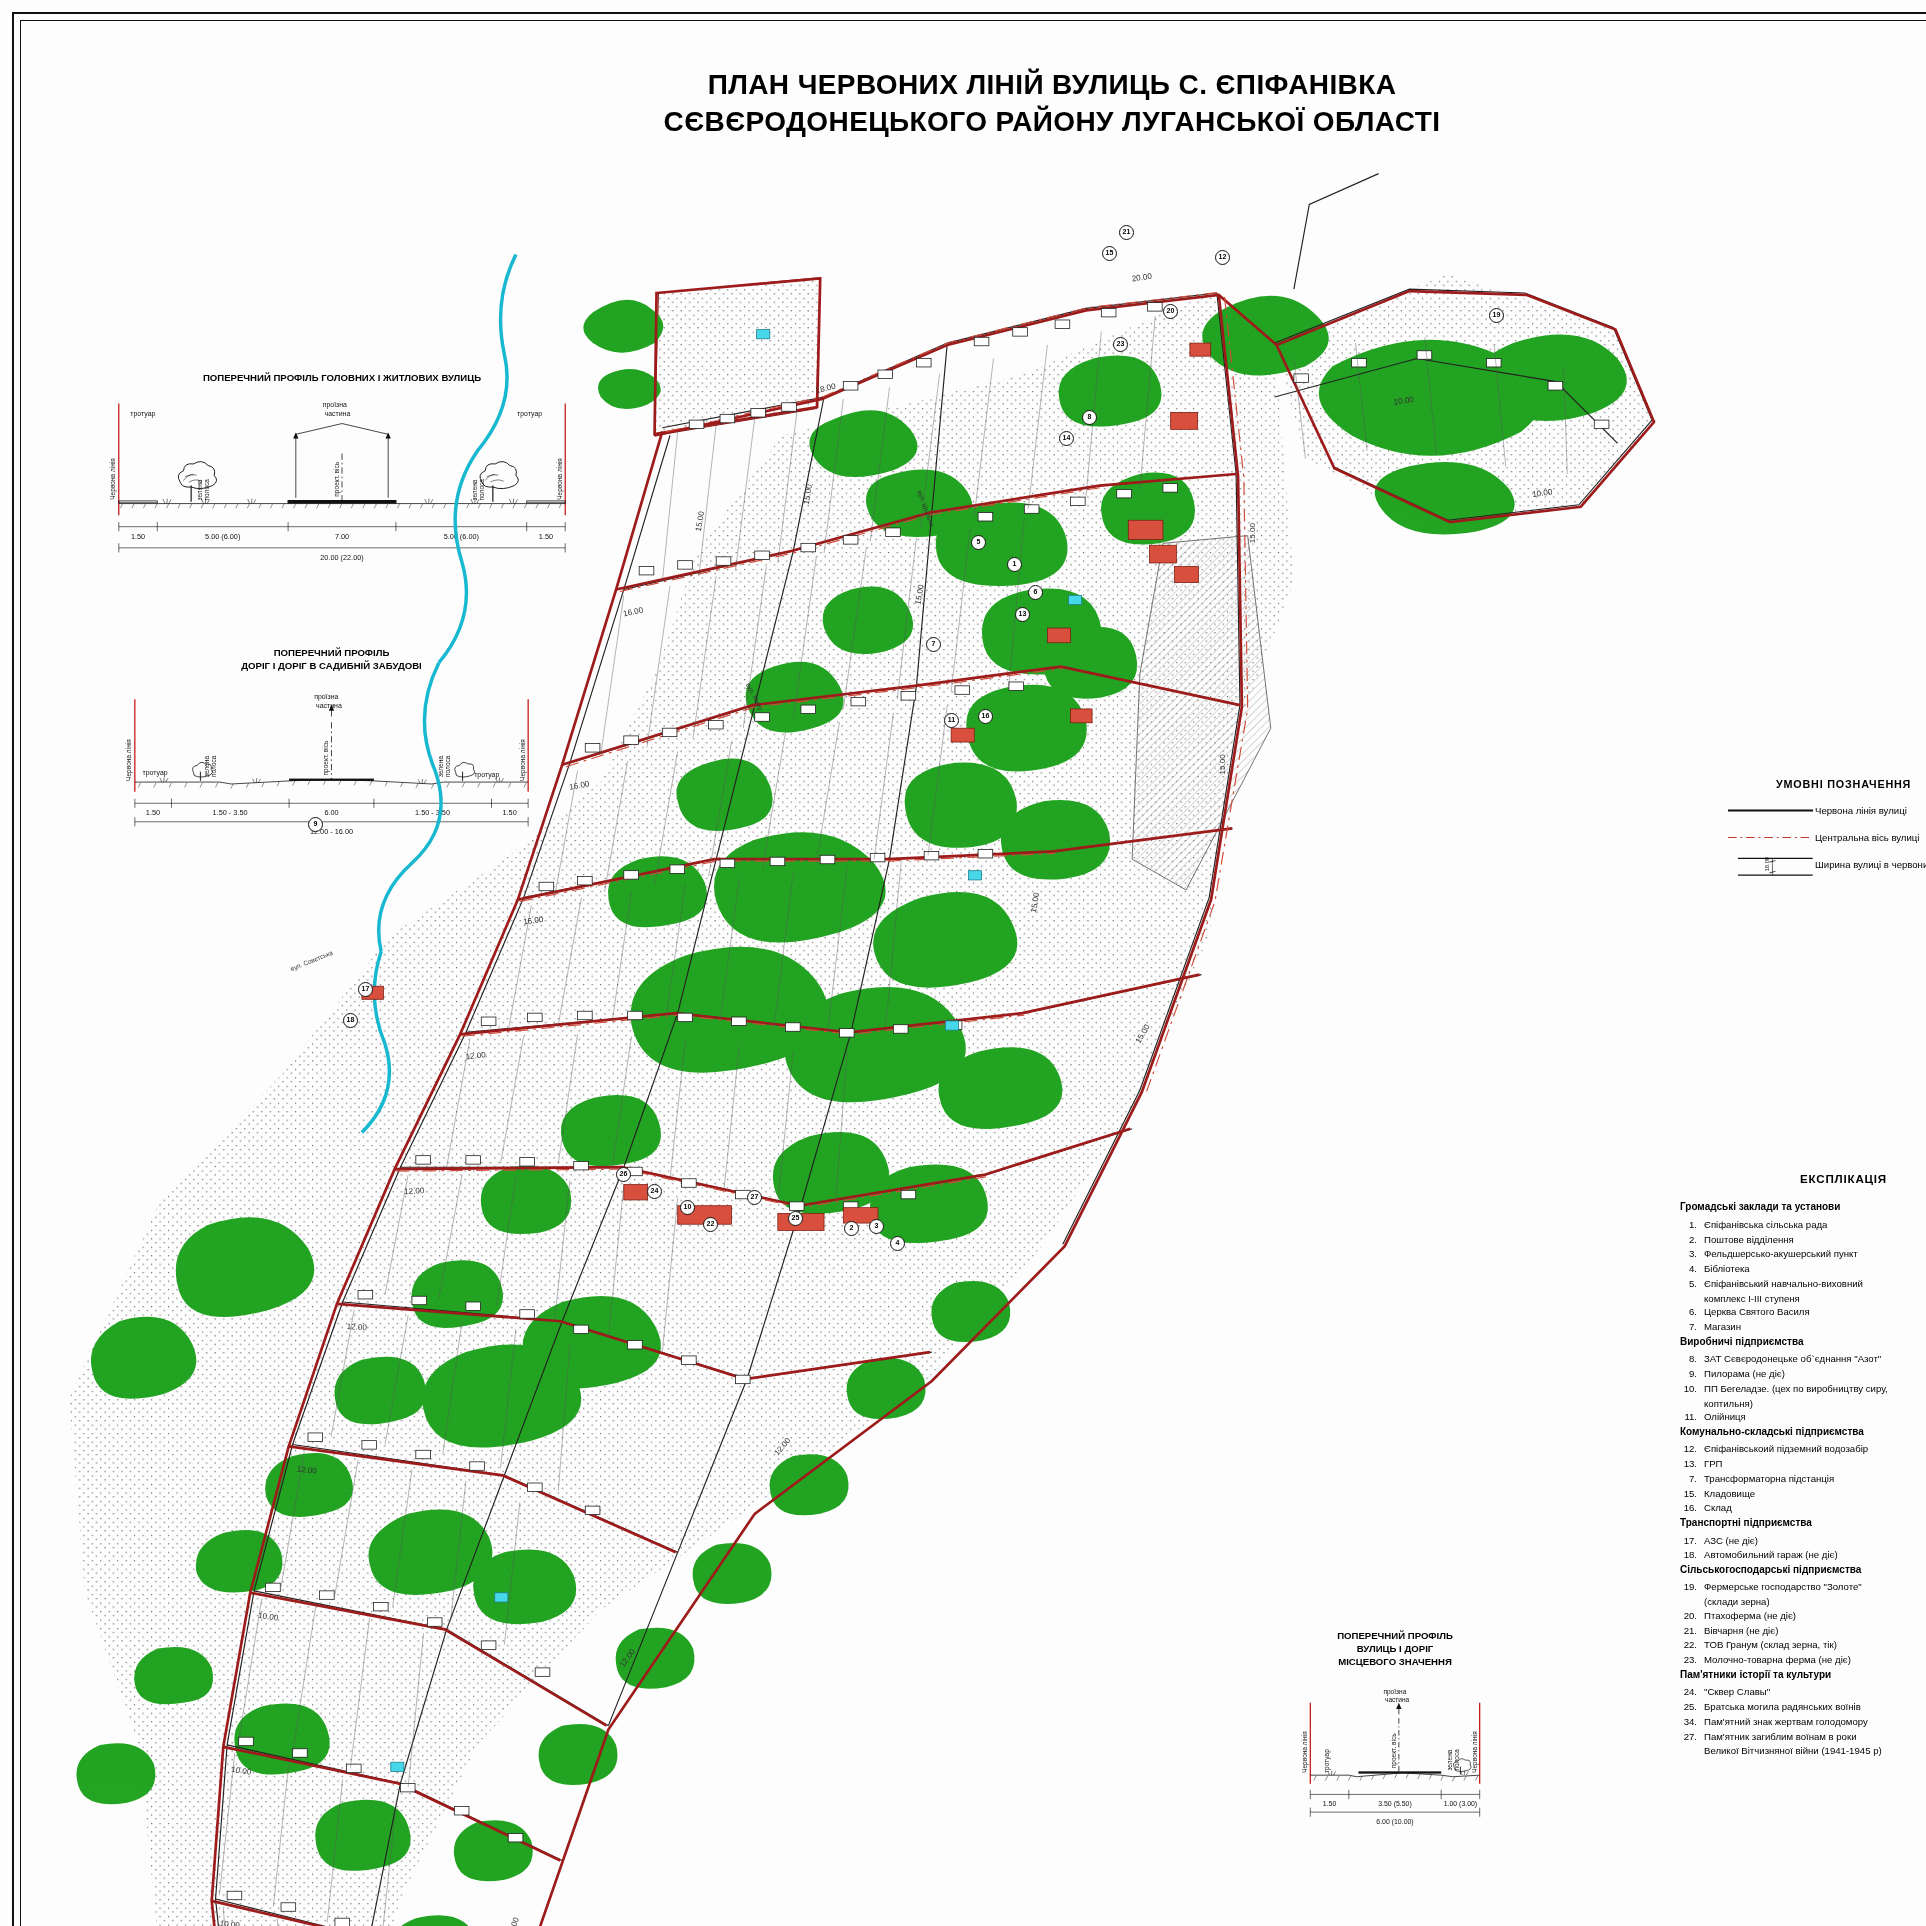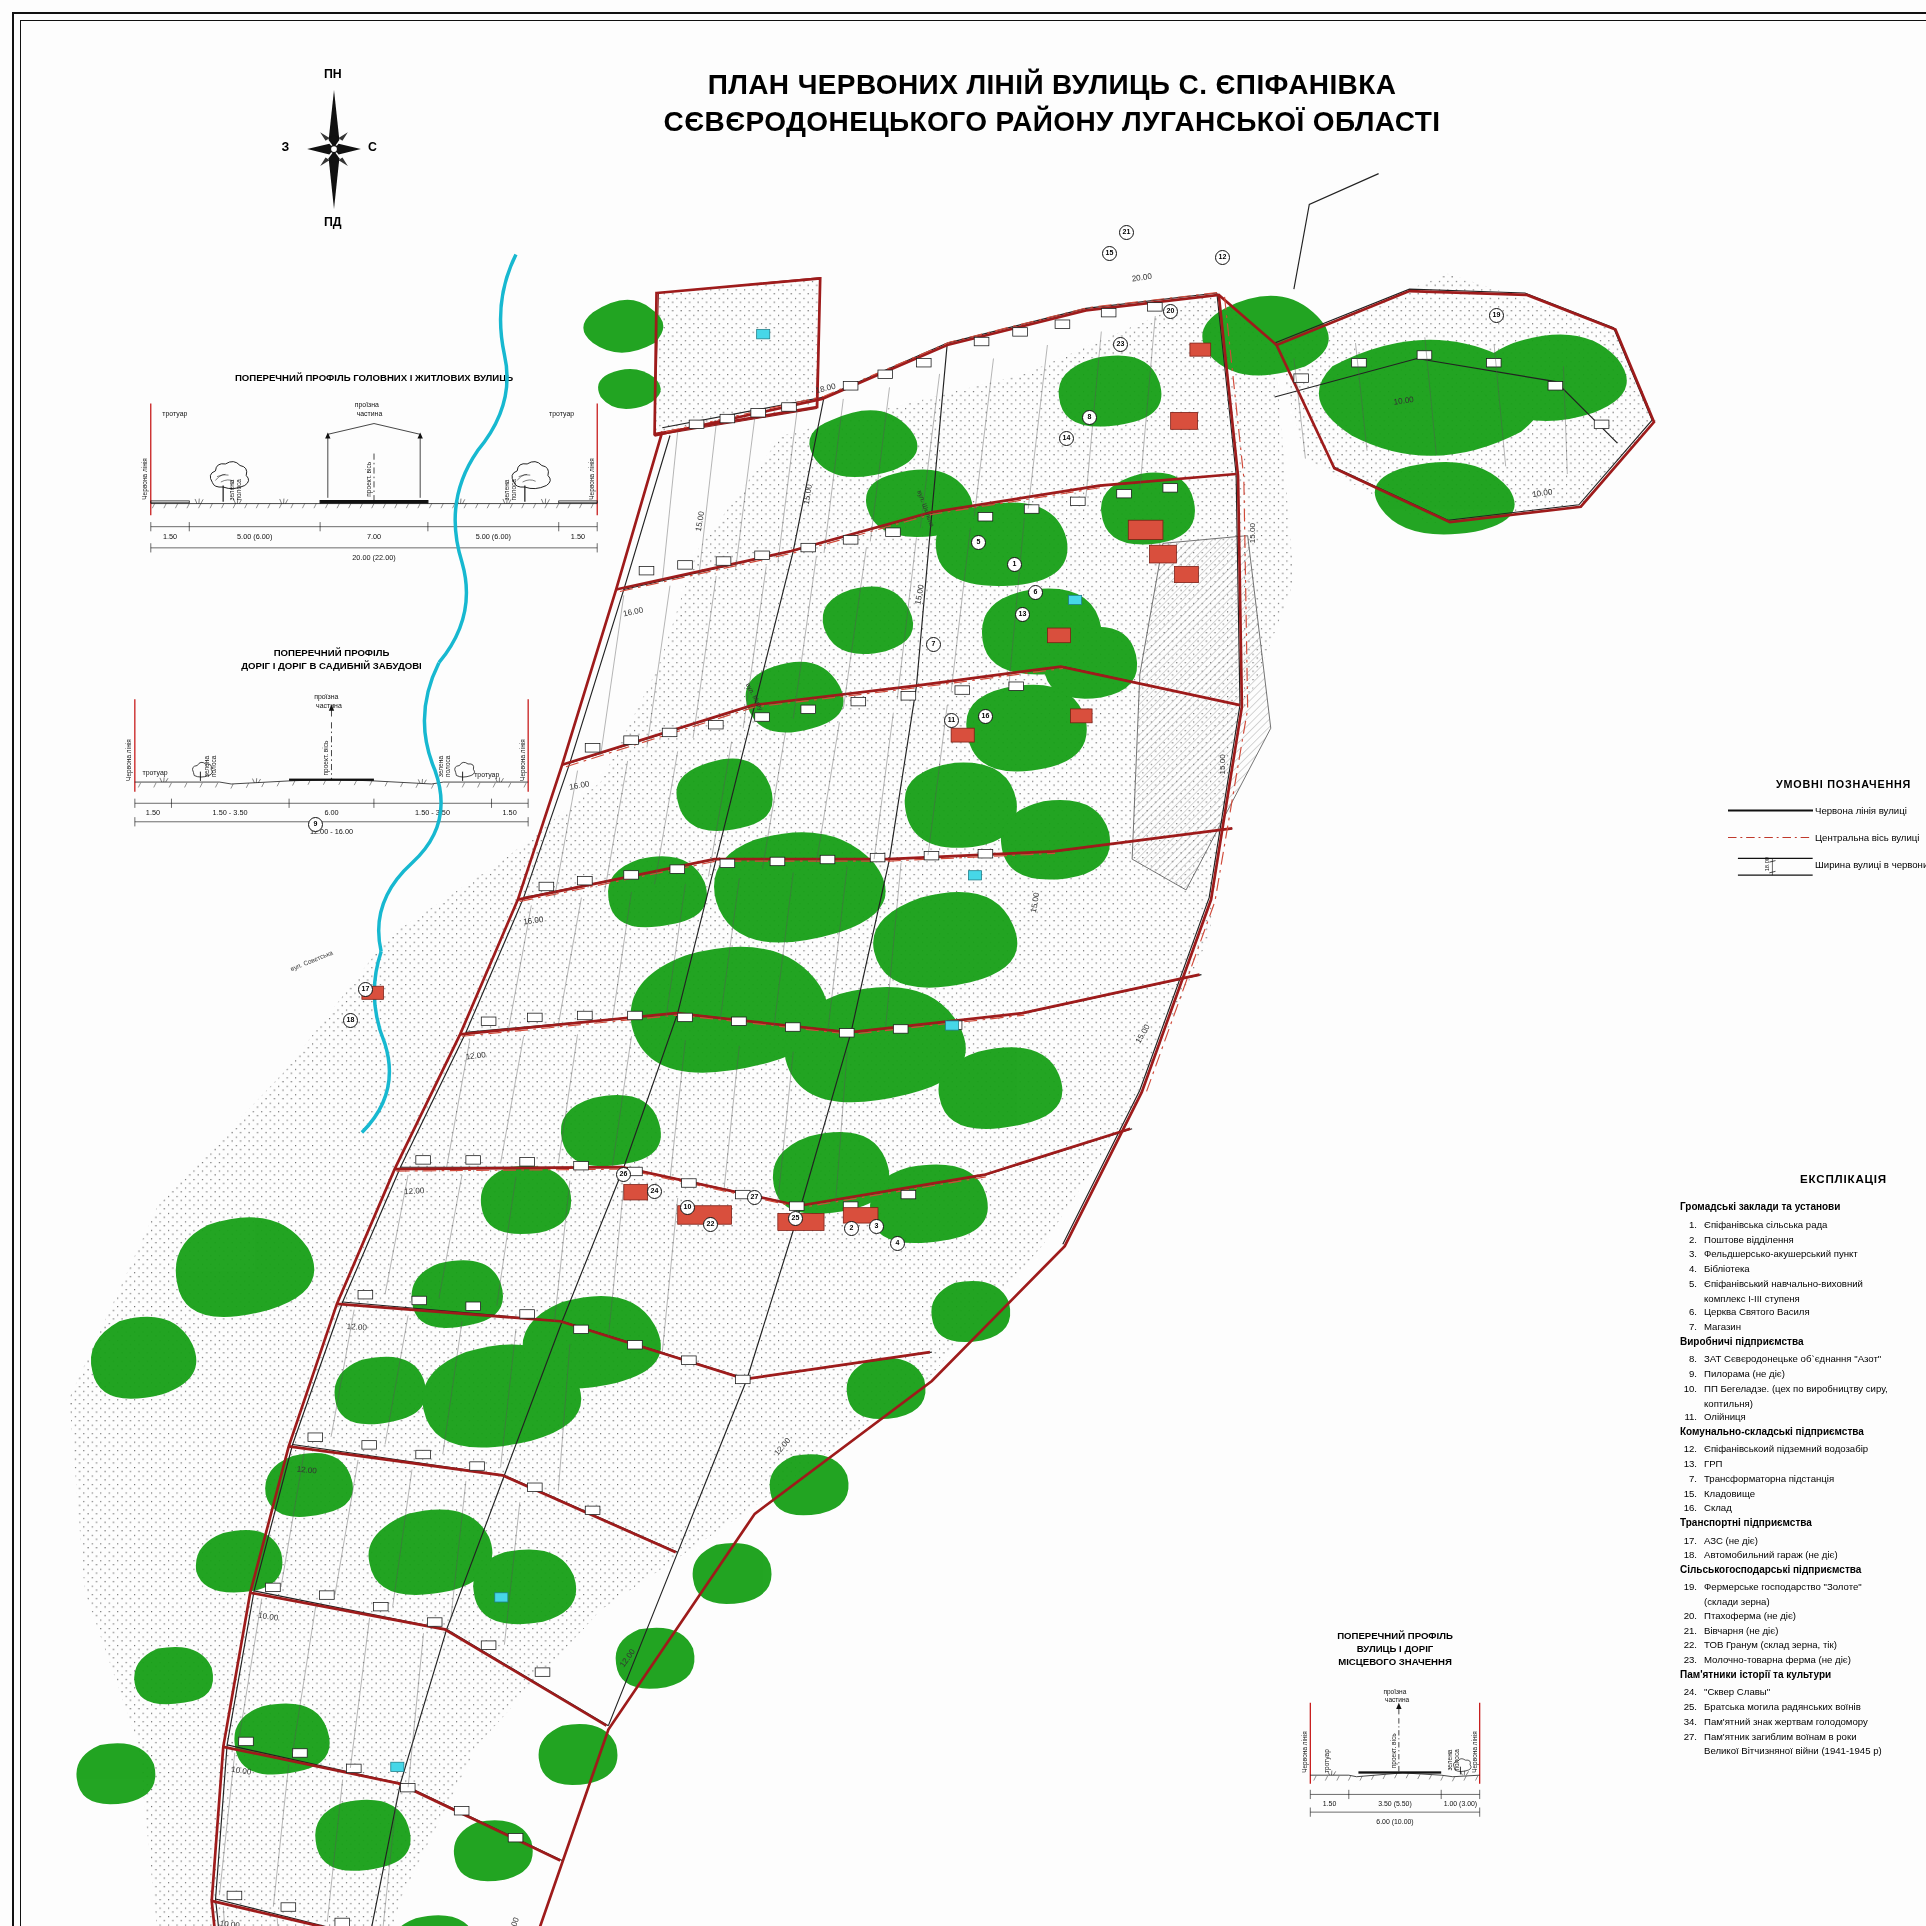--- a/index.html
+++ b/index.html
@@ -88,21 +88,21 @@
   }
   .section .sec-title {
     text-align: center;
     font-size: 9.6px;
     font-weight: bold;
     line-height: 1.35;
     margin-bottom: 3.1px;
   }
   .sec-svg { display: block; }
 
-  #section-main { left: 120px; top: 372px; width: 508px; }
+  #section-main { left: 88px; top: 372px; width: 508px; }
   #section-usadyb { left: 104px; top: 647px; width: 455px; }
   #section-local { left: 1287px; top: 1630px; width: 216px; }
 
   
   .legend {
     position: absolute;
     left: 1726px;
     top: 778px;
     width: 339px;
   }
@@ -204,37 +204,20 @@
 
 <div class="sheet">
   <div class="border-outer"></div>
   <div class="border-inner"></div>
 
   <div class="title-block">
     <div class="title-line">ПЛАН ЧЕРВОНИХ ЛІНІЙ ВУЛИЦЬ С. ЄПІФАНІВКА</div>
     <div class="title-line">СЄВЄРОДОНЕЦЬКОГО РАЙОНУ ЛУГАНСЬКОЇ ОБЛАСТІ</div>
   </div>
 
-  <div class="compass">
-    <div class="lbl lbl-n">ПН</div>
-    <div class="lbl lbl-s">ПД</div>
-    <div class="lbl lbl-w">З</div>
-    <div class="lbl lbl-e">С</div>
-    <svg class="rose" viewBox="0 0 140 310">
-      <polygon points="70,0 84,130 70,150 56,130" fill="#111"></polygon>
-      <polygon points="70,310 84,178 70,158 56,178" fill="#111"></polygon>
-      <polygon points="0,154 58,140 70,154 58,168" fill="#111"></polygon>
-      <polygon points="140,154 82,140 70,154 82,168" fill="#111"></polygon>
-      <polygon points="70,118 92,132 106,110 84,124" fill="#111" opacity="0.85"></polygon>
-      <polygon points="70,190 92,176 106,198 84,184" fill="#111" opacity="0.85"></polygon>
-      <polygon points="70,118 48,132 34,110 56,124" fill="#111" opacity="0.85"></polygon>
-      <polygon points="70,190 48,176 34,198 56,184" fill="#111" opacity="0.85"></polygon>
-      <circle cx="70" cy="154" r="9" fill="#fff" stroke="#111" stroke-width="3"></circle>
-    </svg>
-  </div>
 
   <div class="section" id="section-main">
     <div class="sec-title">ПОПЕРЕЧНИЙ ПРОФІЛЬ ГОЛОВНИХ І ЖИТЛОВИХ  ВУЛИЦЬ</div>
     <svg class="sec-svg" width="508" height="185" viewBox="0 0 1320 480">
 
       <line x1="80" y1="40" x2="80" y2="330" stroke="#c00000" stroke-width="3"></line>
       <line x1="1240" y1="40" x2="1240" y2="330" stroke="#c00000" stroke-width="3"></line>
 
       <line x1="80" y1="300" x2="1240" y2="300" stroke="#111" stroke-width="2"></line>
 

